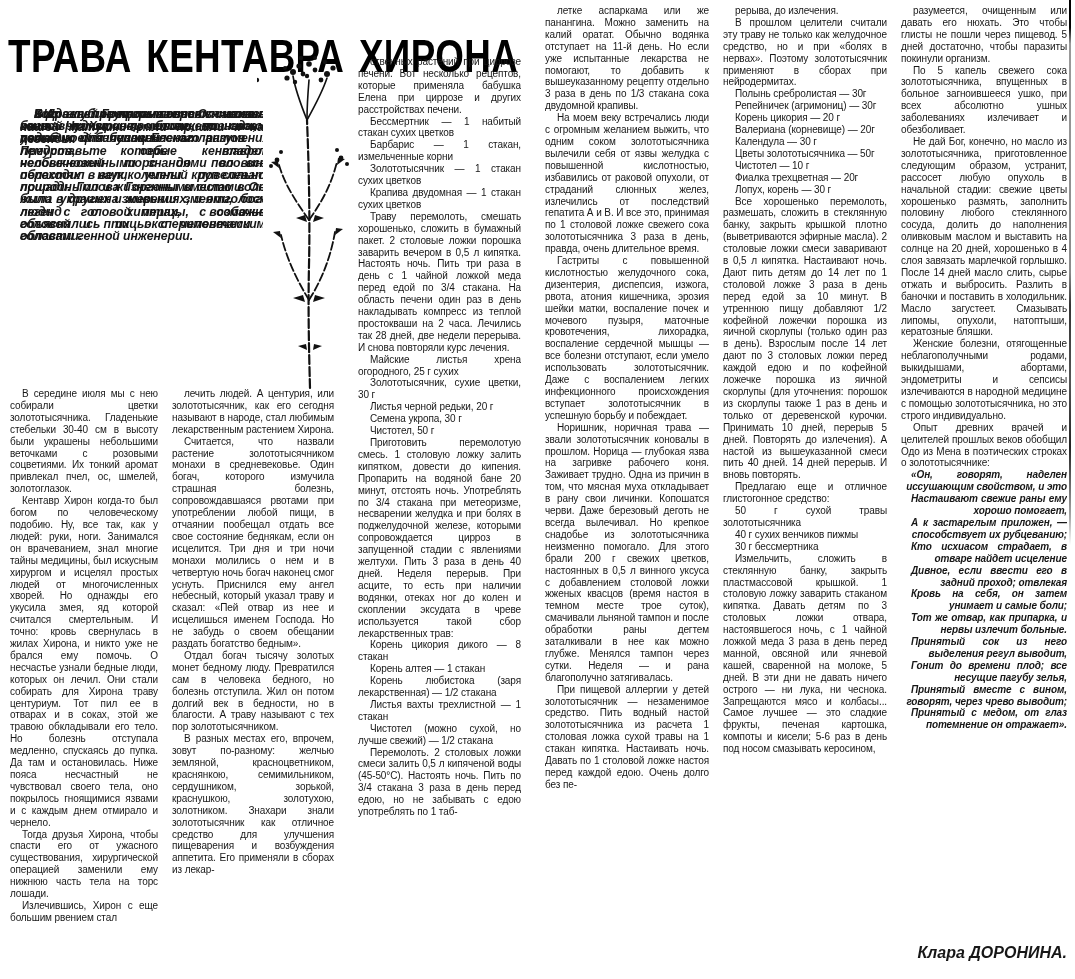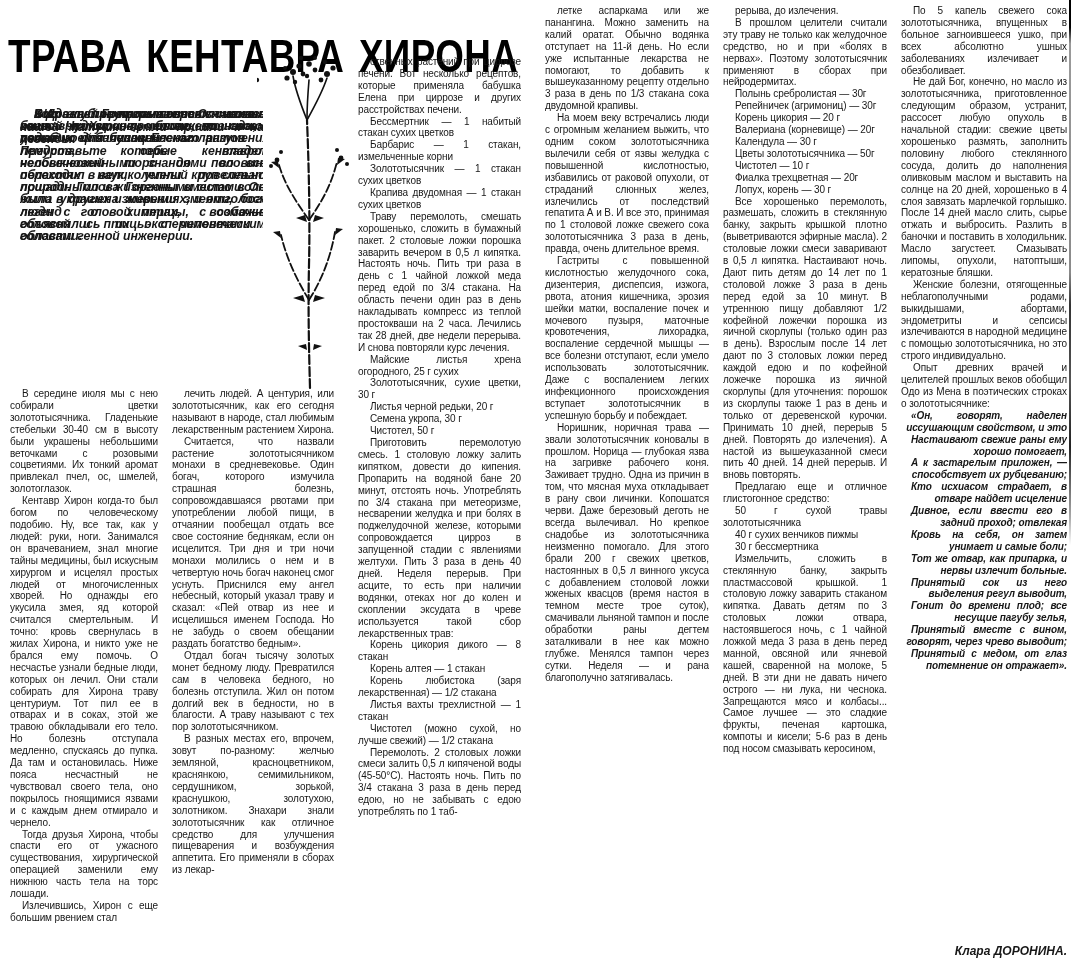--- a/index.html
+++ b/index.html
@@ -39,21 +39,21 @@
   .col-5{left:723px;top:5px;  width:164px;height:969px;}
   .col-6{left:901px;top:5px;  width:166px;height:936px;}
   .para{margin:0;text-indent:12px;}
   .para.poem{
     font-weight:bold;font-style:italic;
     text-indent:10px;text-align:justify;text-align-last:right;
   }
   
   .author{
     position:absolute;left:901px;top:944px;width:166px;
-    font-size:12px;font-weight:bold;font-style:italic;text-align:right;
+    font-size:16px;font-weight:bold;font-style:italic;text-align:right;
   }
   
   .edge-rule{
     position:absolute;left:1069px;top:0;width:2px;height:545px;
     background:linear-gradient(#000 0%,#000 5%,#9a9a9a 8%,#8a8a8a 50%,#333 56%,#555 70%,#222 82%,#aaa 95%,rgba(170,170,170,0) 100%);
   }
 </style>
 </head>
 <body>
 
@@ -148,20 +148,21 @@
     <p class="para recipe">Корень любистока (заря лекарственная) — 1/2 стакана</p>
     <p class="para recipe">Листья вахты трехлистной — 1 стакан</p>
     <p class="para recipe">Чистотел (можно сухой, но лучше свежий) — 1/2 стакана</p>
     <p class="para normal">Перемолоть. 2 столовых ложки смеси залить 0,5 л кипяченой воды (45-50°С). Настоять ночь. Пить по 3/4 стакана 3 раза в день перед едою, но не забывать с едою употреблять по 1 таб-</p>
   </div>
 <div class="col col-4">
     <p class="para normal">летке аспаркама или же панангина. Можно заменить на калий оратат. Обычно водянка отступает на 11-й день. Но если уже испытанные лекарства не помогают, то добавить к вышеуказанному рецепту отдельно 3 раза в день по 1/3 стакана сока двудомной крапивы.</p>
     <p class="para normal">На моем веку встречались люди с огромным желанием выжить, что одним соком золототысячника вылечили себя от язвы желудка с повышенной кислотностью, избавились от раковой опухоли, от страданий слюнных желез, излечились от последствий гепатита А и В. И все это, принимая по 1 столовой ложке свежего сока золототысячника 3 раза в день, правда, очень длительное время.</p>
     <p class="para normal">Гастриты с повышенной кислотностью желудочного сока, дизентерия, диспепсия, изжога, рвота, атония кишечника, эрозия шейки матки, воспаление почек и мочевого пузыря, маточные кровотечения, лихорадка, воспаление сердечной мышцы — все болезни отступают, если умело использовать золототысячник. Даже с воспалением легких инфекционного происхождения вступает золототысячник в успешную борьбу и побеждает.</p>
     <p class="para normal">Норишник, норичная трава — звали золототысячник коновалы в прошлом. Норица — глубокая язва на загривке рабочего коня. Заживает трудно. Одна из причин в том, что мясная муха откладывает в рану свои личинки. Копошатся черви. Даже березовый деготь не всегда вылечивал. Но крепкое снадобье из золототысячника неизменно помогало. Для этого брали 200 г свежих цветков, настоянных в 0,5 л винного уксуса с добавлением столовой ложки жженых квасцов (время настоя в темном месте трое суток), смачивали льняной тампон и после обработки раны дегтем заталкивали в нее как можно глубже. Менялся тампон через сутки. Неделя — и рана благополучно затягивалась.</p>
+    <p class="para normal">При пищевой аллергии у детей золототысячник — незаменимое средство. Пить водный настой золототысячника из расчета 1 столовая ложка сухой травы на 1 стакан кипятка. Настаивать ночь. Давать по 1 столовой ложке настоя перед каждой едою. Очень долго без пе-</p>
   </div>
 <div class="col col-5">
     <p class="para normal">рерыва, до излечения.</p>
     <p class="para normal">В прошлом целители считали эту траву не только как желудочное средство, но и при «болях в нервах». Поэтому золототысячник применяют в сборах при нейродермитах.</p>
     <p class="para recipe">Полынь сребролистая — 30г</p>
     <p class="para recipe">Репейничек (агримониц) — 30г</p>
     <p class="para recipe">Корень цикория — 20 г</p>
     <p class="para recipe">Валериана (корневище) — 20г</p>
     <p class="para recipe">Календула — 30 г</p>
     <p class="para recipe">Цветы золототысячника — 50г</p>
@@ -169,20 +170,21 @@
     <p class="para recipe">Фиалка трехцветная — 20г</p>
     <p class="para recipe">Лопух, корень — 30 г</p>
     <p class="para normal">Все хорошенько перемолоть, размешать, сложить в стеклянную банку, закрыть крышкой плотно (выветриваются эфирные масла). 2 столовые ложки смеси заваривают в 0,5 л кипятка. Настаивают ночь. Дают пить детям до 14 лет по 1 столовой ложке 3 раза в день перед едой за 10 минут. В утреннюю пищу добавляют 1/2 кофейной ложечки порошка из яичной скорлупы (только один раз в день). Взрослым после 14 лет дают по 3 столовых ложки перед каждой едою и по кофейной ложечке порошка из яичной скорлупы (для уточнения: порошок из скорлупы также 1 раз в день и только от деревенской курочки. Принимать 10 дней, перерыв 5 дней. Повторять до излечения). А настой из вышеуказанной смеси пить 40 дней. 14 дней перерыв. И вновь повторять.</p>
     <p class="para normal">Предлагаю еще и отличное глистогонное средство:</p>
     <p class="para recipe">50 г сухой травы золототысячника</p>
     <p class="para recipe">40 г сухих венчиков пижмы</p>
     <p class="para recipe">30 г бессмертника</p>
     <p class="para normal">Измельчить, сложить в стеклянную банку, закрыть пластмассовой крышкой. 1 столовую ложку заварить стаканом кипятка. Давать детям по 3 столовых ложки отвара, настоявшегося ночь, с 1 чайной ложкой меда 3 раза в день перед манной, овсяной или ячневой кашей, сваренной на молоке, 5 дней. В эти дни не давать ничего острого — ни лука, ни чеснока. Запрещаются мясо и колбасы... Самое лучшее — это сладкие фрукты, печеная картошка, компоты и кисели; 5-6 раз в день под носом смазывать керосином,</p>
   </div>
 <div class="col col-6">
+    <p class="para normal">разумеется, очищенным или давать его нюхать. Это чтобы глисты не пошли через пищевод. 5 дней достаточно, чтобы паразиты покинули организм.</p>
     <p class="para normal">По 5 капель свежего сока золототысячника, впущенных в больное загноившееся ушко, при всех абсолютно ушных заболеваниях излечивает и обезболивает.</p>
     <p class="para normal">Не дай Бог, конечно, но масло из золототысячника, приготовленное следующим образом, устранит, рассосет любую опухоль в начальной стадии: свежие цветы хорошенько размять, заполнить половину любого стеклянного сосуда, долить до наполнения оливковым маслом и выставить на солнце на 20 дней, хорошенько в 4 слоя завязать марлечкой горлышко. После 14 дней масло слить, сырье отжать и выбросить. Разлить в баночки и поставить в холодильник. Масло загустеет. Смазывать липомы, опухоли, натоптыши, кератозные бляшки.</p>
     <p class="para normal">Женские болезни, отягощенные неблагополучными родами, выкидышами, абортами, эндометриты и сепсисы излечиваются в народной медицине с помощью золототысячника, но это строго индивидуально.</p>
     <p class="para normal">Опыт древних врачей и целителей прошлых веков обобщил Одо из Мена в поэтических строках о золототысячнике:</p>
     <p class="para poem">«Он, говорят, наделен иссушающим свойством, и это</p>
     <p class="para poem">Настаивают свежие раны ему хорошо помогает,</p>
     <p class="para poem">А к застарелым приложен, — способствует их рубцеванию;</p>
     <p class="para poem">Кто исхиасом страдает, в отваре найдет исцеление</p>
     <p class="para poem">Дивное, если ввести его в задний проход; отвлекая</p>
     <p class="para poem">Кровь на себя, он затем унимает и самые боли;</p>

